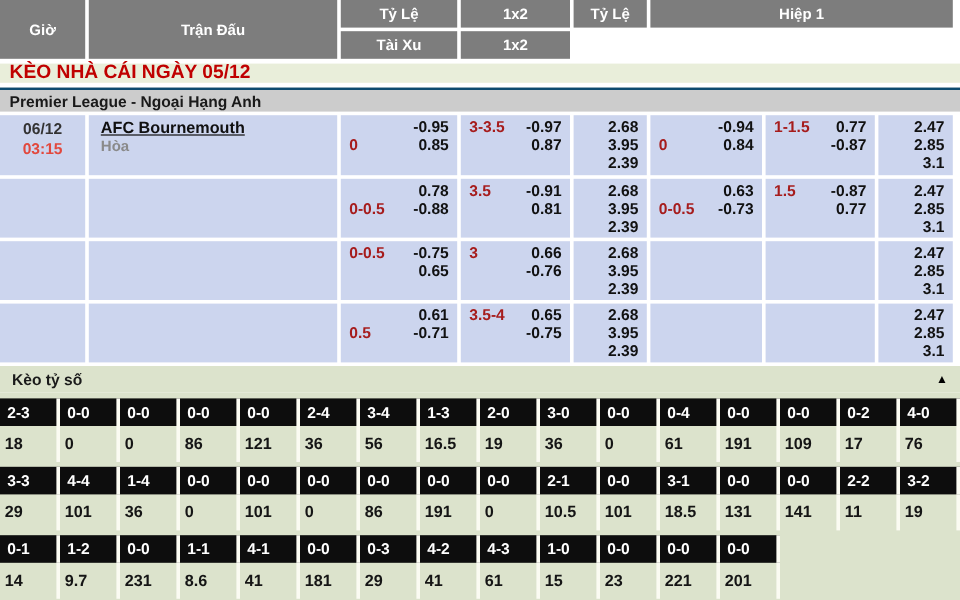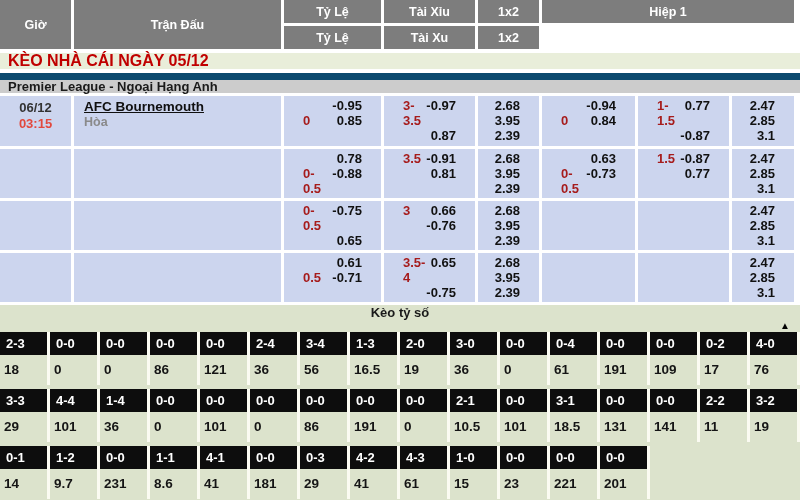--- a/index.html
+++ b/index.html
@@ -22,48 +22,48 @@
   .hdr-match { grid-row:1/3; grid-column:2; }
   .hdr-full  { grid-row:1; grid-column:3/6; }
   .hdr-half  { grid-row:1; grid-column:6/9; }
 
   
   .title-bar {
     margin-top:4px; height:16px; background:#e9eeda; color:#c00000;
     font-size:16px; font-weight:bold; display:flex; align-items:center; padding-left:8px;
   }
   .league-bar {
-    margin-top:4px; height:20px; background:#cccccc; border-top:7px solid #0c4a6e;
+    margin-top:4px; height:20px; background:#cccccc; border-top:2px solid #0c4a6e;
     color:#1a1a1a; font-size:13px; font-weight:bold; display:flex; align-items:center; padding-left:8px;
   }
 
   
   .odds-grid {
     display:grid; margin-top:3px;
     grid-template-columns:71px 207px 97px 91px 61px 93px 91px 1fr;
     grid-auto-rows:auto; gap:3px; padding-right:6px; background:#fff;
   }
-  .o-cell { background:#ccd5ee; font-size:13px; font-weight:bold; color:#111; padding:2px 12px; }
+  .o-cell { background:#ccd5ee; font-size:13px; font-weight:bold; color:#111; padding:2px 0; }
   .row-h1 .o-cell { min-height:50px; }
   .row-hN .o-cell { min-height:44px; }
   .time-cell { text-align:center; padding-top:4px; }
   .time-date { color:#333; display:block; line-height:16px; }
   .time-hour { color:#e2483d; display:block; line-height:16px; }
   .match-cell { padding:3px 0 0 10px; }
   .team { display:block; color:#101010; font-size:13.5px; line-height:16px;text-decoration:underline; }
   .draw-label { display:block; color:#8a8a8a; font-weight:bold; font-size:12.5px; line-height:15px; }
   .pair-cell .line { display:flex; justify-content:space-between; padding:0 7px; line-height:15px; }
   .pair-cell .hdp { color:#a61c1c; }
   .pair-cell .val { margin-left:auto; }
   .x12-cell .line { text-align:right; padding-right:7px; line-height:15px; }
 
   
   .score-bar {
     margin-top:3px; height:22px; background:#dce3cc; color:#1a1a1a;
-    font-size:13px; font-weight:bold; display:flex; align-items:center; padding:0 10px;flex-direction:column;
+    font-size:13px; font-weight:bold; display:flex; align-items:center; padding:0 10px;
   }
   .score-bar .tri { margin-left:auto; font-size:10px; color:#000; cursor:pointer; }
   .score-area { background:#dce3cc; height:178px; overflow:hidden; padding-top:1px; }
   .strip { display:flex; }
   .strip-scores { margin-top:4px; }
   .s-cell {
     flex:0 0 50px; width:50px; border-right:3px solid #fbfbf2; box-sizing:border-box;
   }
   .s-head {
     background:#0d0d0d; color:#fff; font-size:13px; font-weight:bold;
@@ -77,21 +77,20 @@
 </head>
 <body>
 
 <div id="app">
 
   <div class="hdr-grid">
     <div class="hdr-cell hdr-time">Giờ</div>
     <div class="hdr-cell hdr-match">Trận Đấu</div>
     <div class="hdr-cell hdr-half">Hiệp 1</div>
     <div class="hdr-cell">Tỷ Lệ</div>
-    <div class="hdr-cell">Tài Xỉu</div>
     <div class="hdr-cell">1x2</div>
     <div class="hdr-cell">Tỷ Lệ</div>
     <div class="hdr-cell">Tài Xu</div>
     <div class="hdr-cell">1x2</div>
   </div>
 
   <div class="title-bar">KÈO NHÀ CÁI NGÀY 05/12</div>
 
   <div class="league-bar">Premier League - Ngoại Hạng Anh</div>
 

